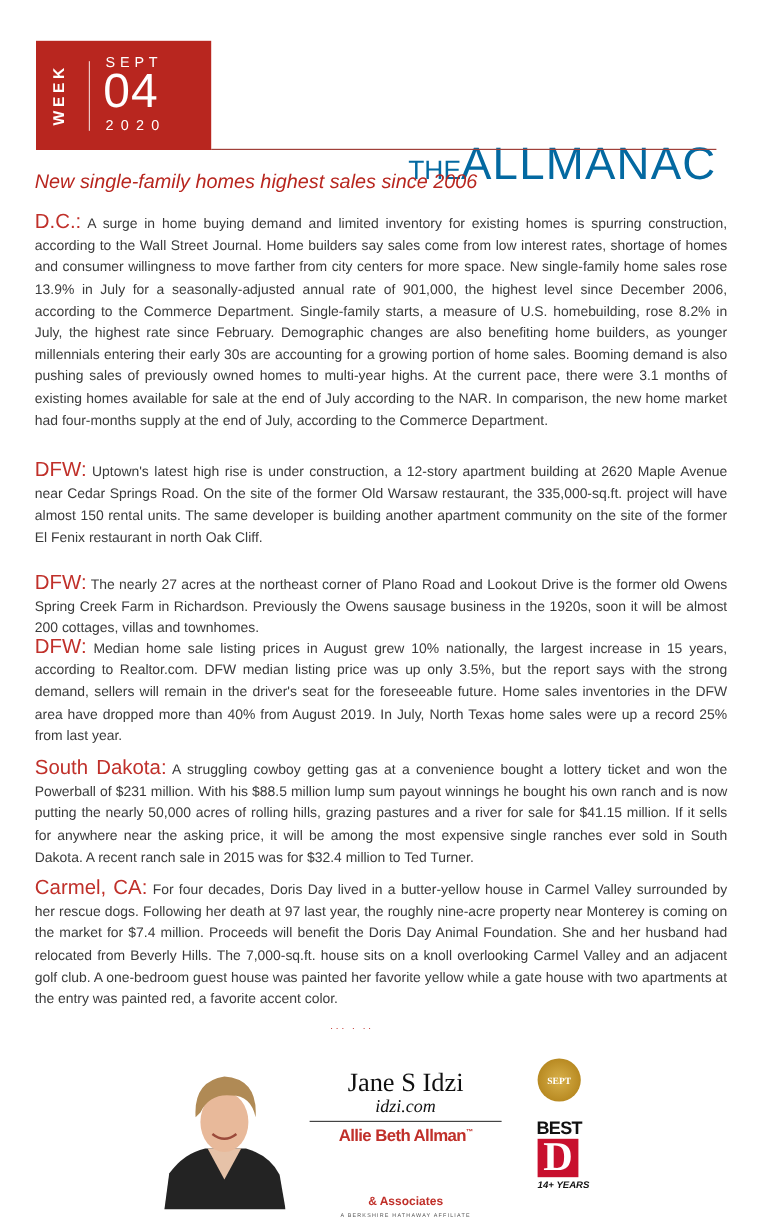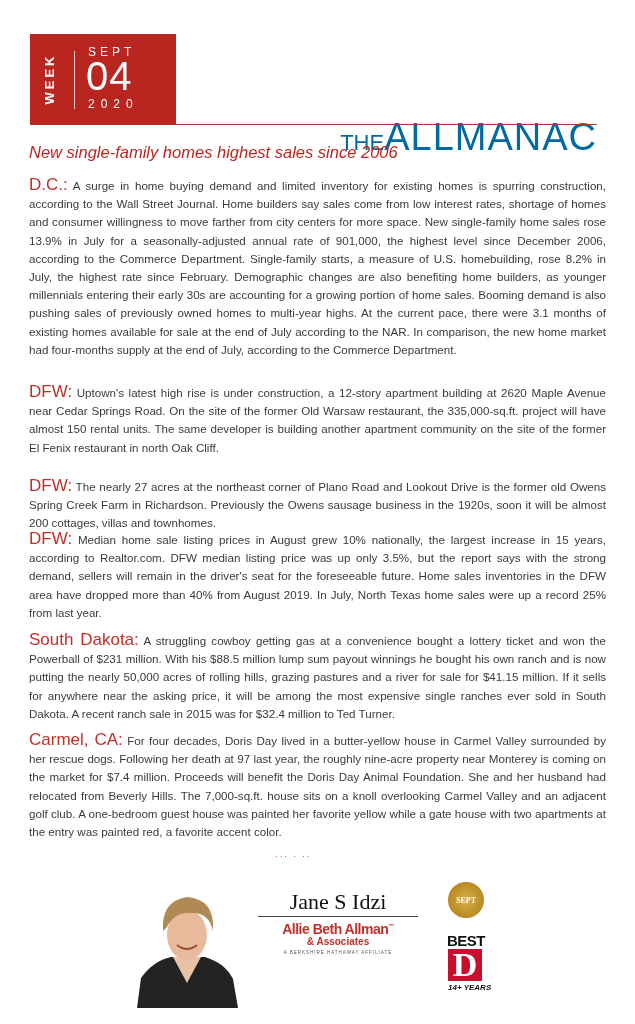--- a/index.html
+++ b/index.html
@@ -21,21 +21,21 @@
   .divider-dots { position: absolute; left: 275px; top: 852px; font-size: 8px; color: #c0302a; letter-spacing: 2px; }
   .photo { position: absolute; left: 135px; top: 883px; width: 103px; height: 125px; }
   .agent { position: absolute; left: 238px; top: 890px; width: 200px; text-align: center; font-family: "Liberation Serif", serif; color: #111; }
   .agent .name { font-size: 22px; line-height: 24px; }
   .agent .title { font-size: 12px; line-height: 16px; }
   .agent .phone { font-size: 15px; line-height: 20px; }
   .agent .phone b { font-size: 16px; }
   .agent .site { font-size: 15px; font-style: italic; line-height: 18px; }
   .agent .hr { margin: 2px auto 2px; width: 160px; height: 1px; background: #444; }
   .brand { font-family: "Liberation Sans", sans-serif; color: #c0302a; font-weight: bold; font-size: 14px; line-height: 14px; letter-spacing: -0.5px; }
-  .brand-sub { font-family: "Liberation Sans", sans-serif; color: #c0302a; font-weight: bold; font-size: 10px; line-height: 11px; }
+  .brand-sub { font-family: "Liberation Sans", sans-serif; color: #c0302a; font-weight: bold; font-size: 10px; line-height: 11px; margin-top: 43px; }
   .affil { font-family: "Liberation Sans", sans-serif; font-size: 4.5px; letter-spacing: 1px; color: #555; margin-top: 3px; }
   .clhms { position: absolute; left: 448px; top: 882px; width: 36px; height: 36px; border-radius: 50%; background: radial-gradient(circle, #d8b04a 0%, #b88a22 70%, #8e6a15 100%); color: #fff; font-family: "Liberation Serif", serif; font-size: 8px; font-weight: bold; display: flex; align-items: center; justify-content: center; }
   .best { position: absolute; left: 447px; top: 932px; font-weight: bold; font-size: 15px; color: #111; letter-spacing: -0.5px; }
   .best-d { position: absolute; left: 448px; top: 949px; width: 34px; height: 32px; background: #c8102e; color: #fff; font-family: "Liberation Serif", serif; font-weight: bold; font-size: 34px; line-height: 32px; text-align: center; }
   .best-years { position: absolute; left: 448px; top: 983px; font-weight: bold; font-size: 8px; color: #111; font-style: italic; }
 </style>
 </head>
 <body>
 
 <div class="week-box">
@@ -73,20 +73,21 @@
   <rect width="103" height="125" fill="#ffffff"></rect>
   <path d="M2 125 L6 95 Q18 78 36 74 L70 74 Q90 80 98 96 L103 125 Z" fill="#232323"></path>
   <path d="M38 74 L52 100 L66 74 Z" fill="#e6c2a8"></path>
   <ellipse cx="52" cy="52" rx="20" ry="25" fill="#e8b99a"></ellipse>
   <path d="M28 48 Q26 18 52 14 Q80 16 78 48 Q74 30 58 30 Q40 28 32 44 Z" fill="#b08a55"></path>
   <path d="M42 62 Q52 70 62 62" stroke="#9b4a3a" stroke-width="2" fill="none"></path>
 </svg>
 
 <div class="agent">
   <div class="name">Jane S Idzi</div>
+  <div class="site">idzi.com</div>
   <div class="hr"></div>
   <div class="brand"><span>Allie Beth Allman</span><sup style="font-size:6px">™</sup></div>
   <div class="brand-sub">&amp; Associates</div>
   <div class="affil">A BERKSHIRE HATHAWAY AFFILIATE</div>
 </div>
 
 <div class="clhms">
     <span>SEPT</span>
   </div>
 <div class="best">BEST</div>

